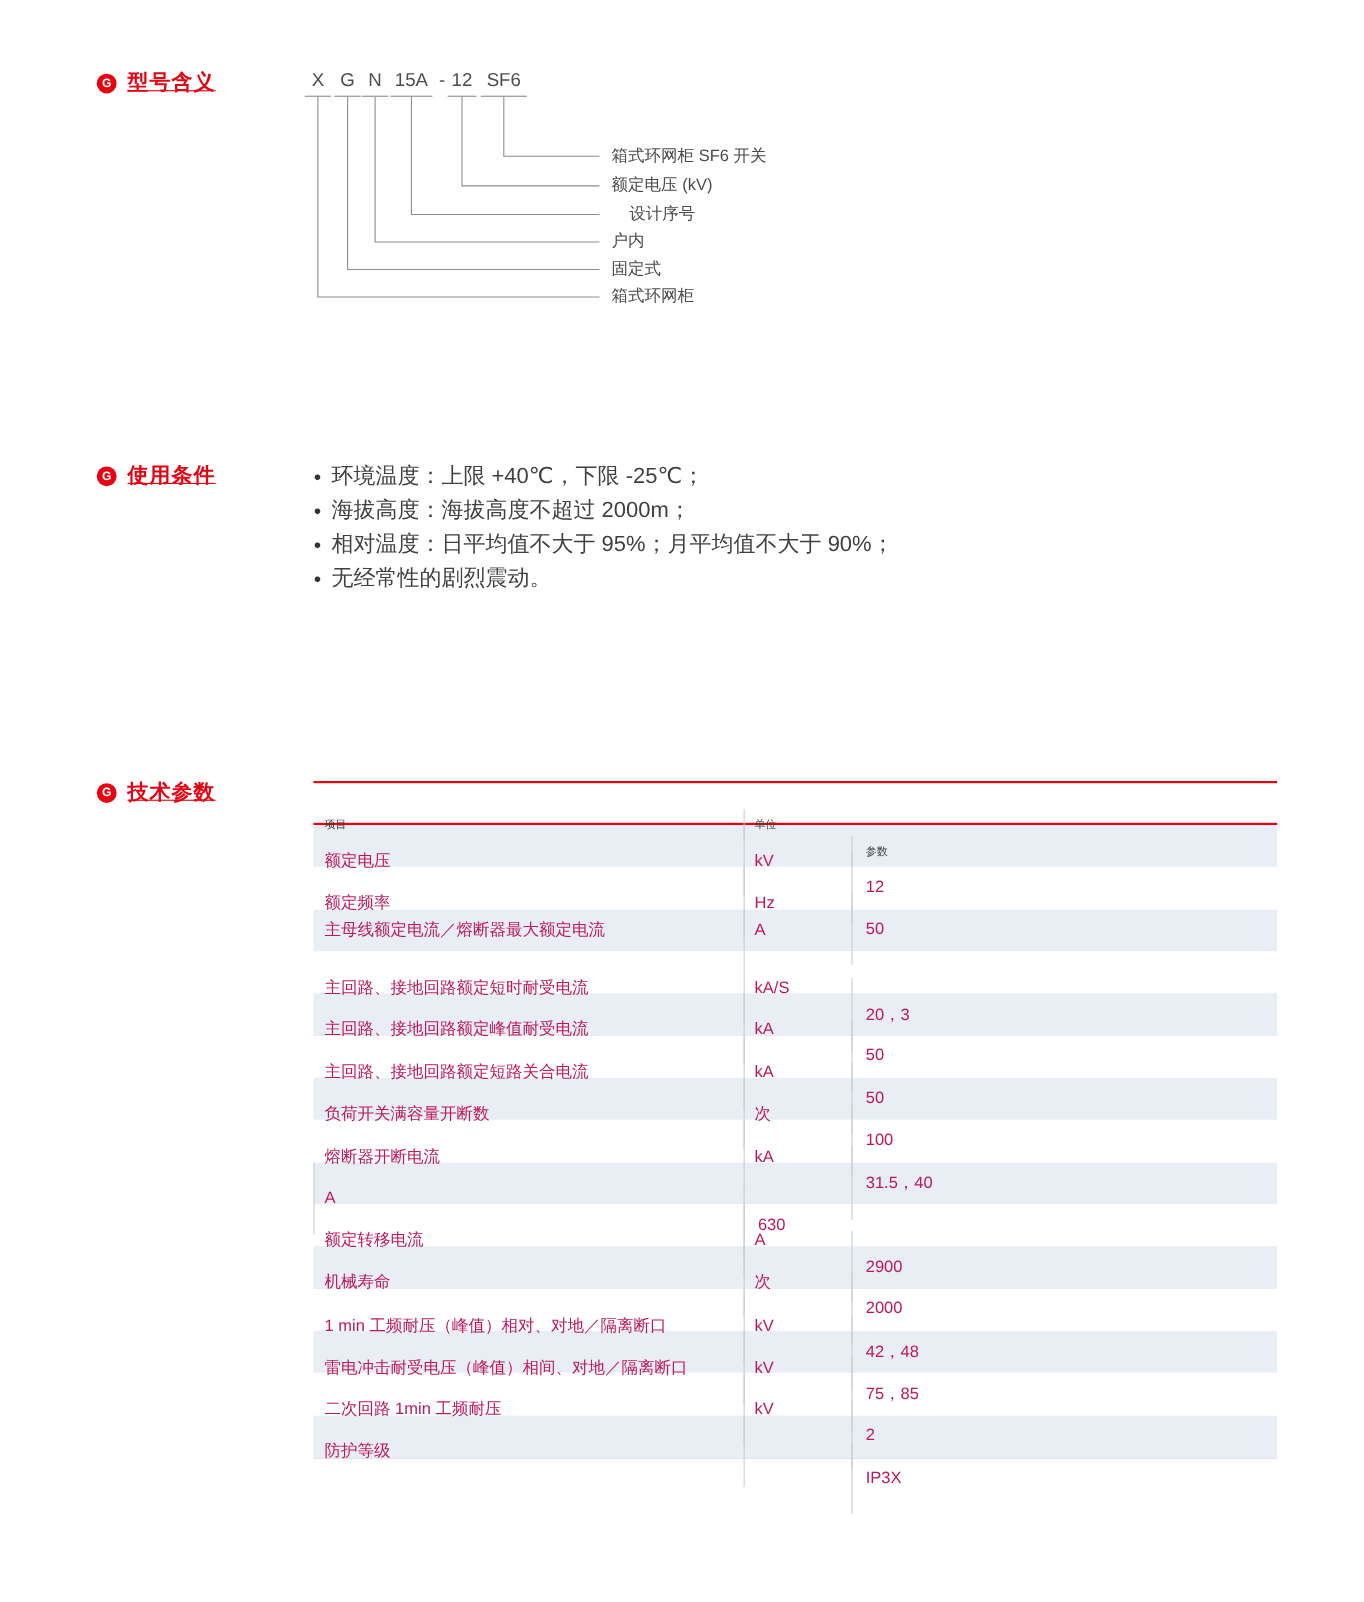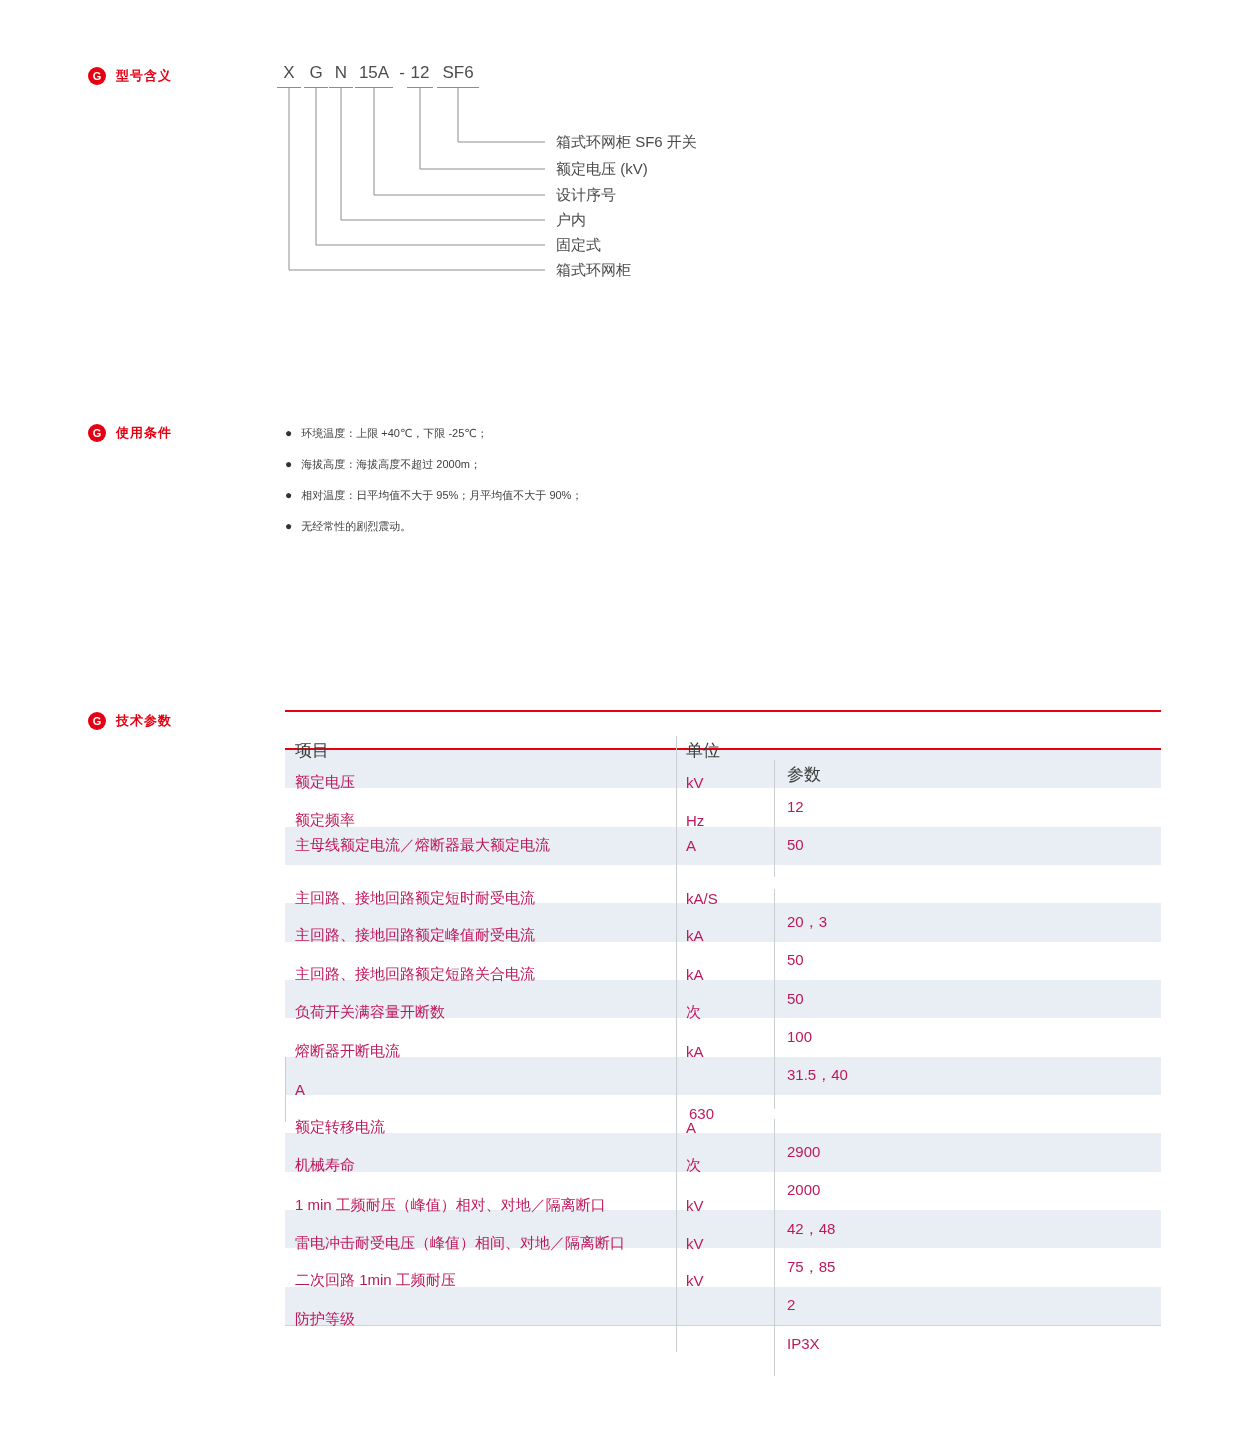--- a/index.html
+++ b/index.html
@@ -15,52 +15,52 @@
   .sec-header{position:absolute;left:88px;display:flex;align-items:center;}
   .logo-dot{
     width:18px;height:18px;border-radius:50%;
     background:#e60012;color:#ffffff;
     font-size:11px;font-weight:bold;
     display:flex;align-items:center;justify-content:center;
     flex:0 0 auto;
   }
   .sec-title{
     margin-left:10px;
-    color:#e60012;font-size:13px;font-weight:bold;letter-spacing:1px;
-    line-height:19px;white-space:nowrap;
+    color:#e60012;font-size:19px;font-weight:bold;letter-spacing:1px;
+    line-height:19px;white-space:nowrap;text-decoration:underline;
   }
   
   .diagram{position:absolute;left:277px;top:62px;width:760px;height:230px;}
   .code-seg{
     position:absolute;top:0;height:25px;
     font-size:17px;line-height:22px;color:#4d4d4d;
     text-align:center;border-bottom:1px solid #8c8c8c;
   }
   .code-seg.no-line{border-bottom:none;}
   .diagram svg{position:absolute;left:0;top:0;}
   .diag-label{
     position:absolute;left:279px;height:20px;line-height:20px;
     font-size:15px;color:#4a4a4a;white-space:nowrap;
   }
   
   .cond-list{position:absolute;left:285px;top:424px;width:760px;}
   .cond-item{
     display:flex;align-items:center;
-    font-size:11px;line-height:18px;color:#404040;
+    font-size:20px;line-height:18px;color:#404040;
     margin-bottom:13px;white-space:nowrap;
   }
   .cond-item .bullet{flex:0 0 auto;margin-right:9px;font-size:12px;line-height:18px;color:#333333;}
   .cond-item .bullet::before{content:"●";}
   
   .ptable{position:absolute;left:285px;top:710px;width:876px;}
   .thead{
     display:grid;grid-template-columns:391px 98px 1fr;
     height:36px;align-items:center;
     border-top:2px solid #e60012;border-bottom:2px solid #e60012;
-    background:#ffffff;font-size:17px;color:#3c3c3c;
+    background:#ffffff;font-size:10px;color:#3c3c3c;
   }
   .tbody{border-bottom:1px solid #ced2d6;}
   .trow{
     display:grid;grid-template-columns:391px 98px 1fr;
     height:38.35px;align-items:center;
     font-size:15px;color:#be185d;background:#ffffff;
   }
   .trow.alt{background:#e9eef4;}
   .c1{padding-left:10px;white-space:nowrap;}
   .c2{padding-left:9px;border-left:1px solid #c9ced3;height:100%;display:flex;align-items:center;}
@@ -93,21 +93,21 @@
         <polyline points="143,26 143,107 268,107"></polyline>
         <polyline points="97,26 97,133 268,133"></polyline>
         <polyline points="64,26 64,158 268,158"></polyline>
         <polyline points="39,26 39,183 268,183"></polyline>
         <polyline points="12,26 12,208 268,208"></polyline>
       </g>
     </svg>
 
     <span class="diag-label" style="top:70px;">箱式环网柜 SF6 开关</span>
     <span class="diag-label" style="top:97px;">额定电压 (kV)</span>
-    <span class="diag-label" style="top:123px;">设计序号</span>
+    <span class="diag-label" style="top:123px;margin-left:16px;">设计序号</span>
     <span class="diag-label" style="top:148px;">户内</span>
     <span class="diag-label" style="top:173px;">固定式</span>
     <span class="diag-label" style="top:198px;">箱式环网柜</span>
   </div>
 
   <div class="sec-header" style="top:423px;">
     <span class="logo-dot">G</span>
     <span class="sec-title">使用条件</span>
   </div>
 

